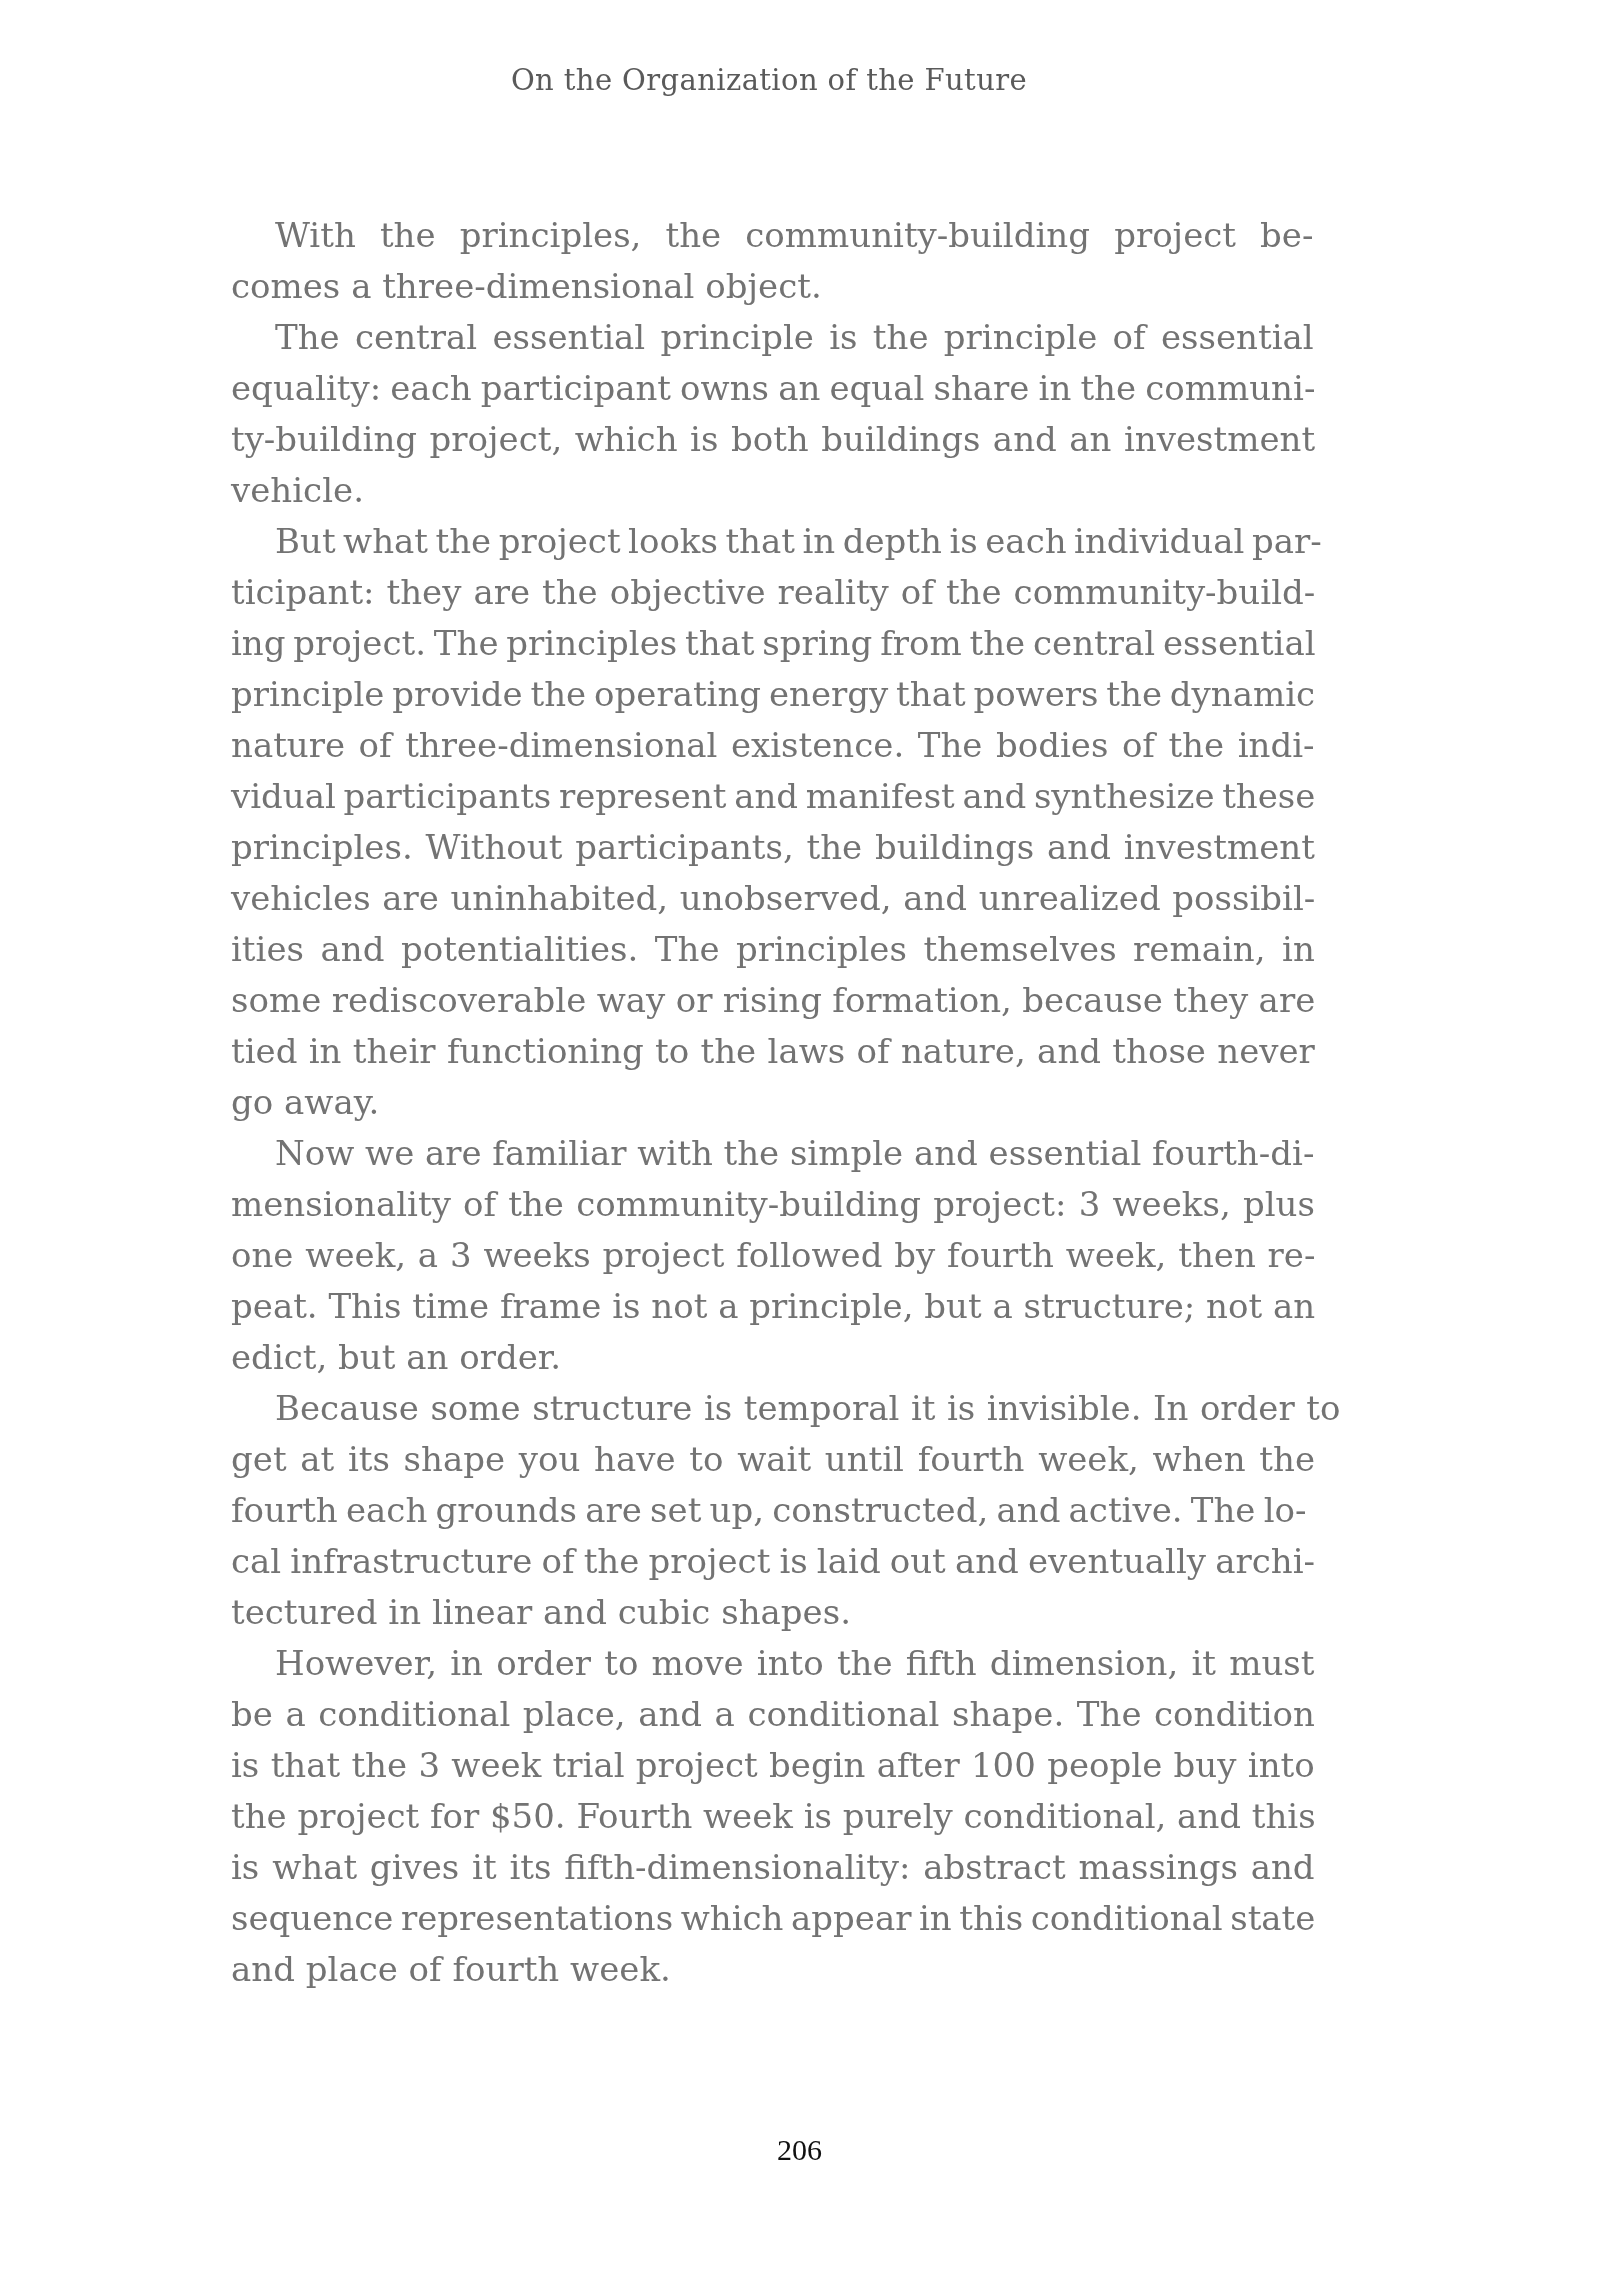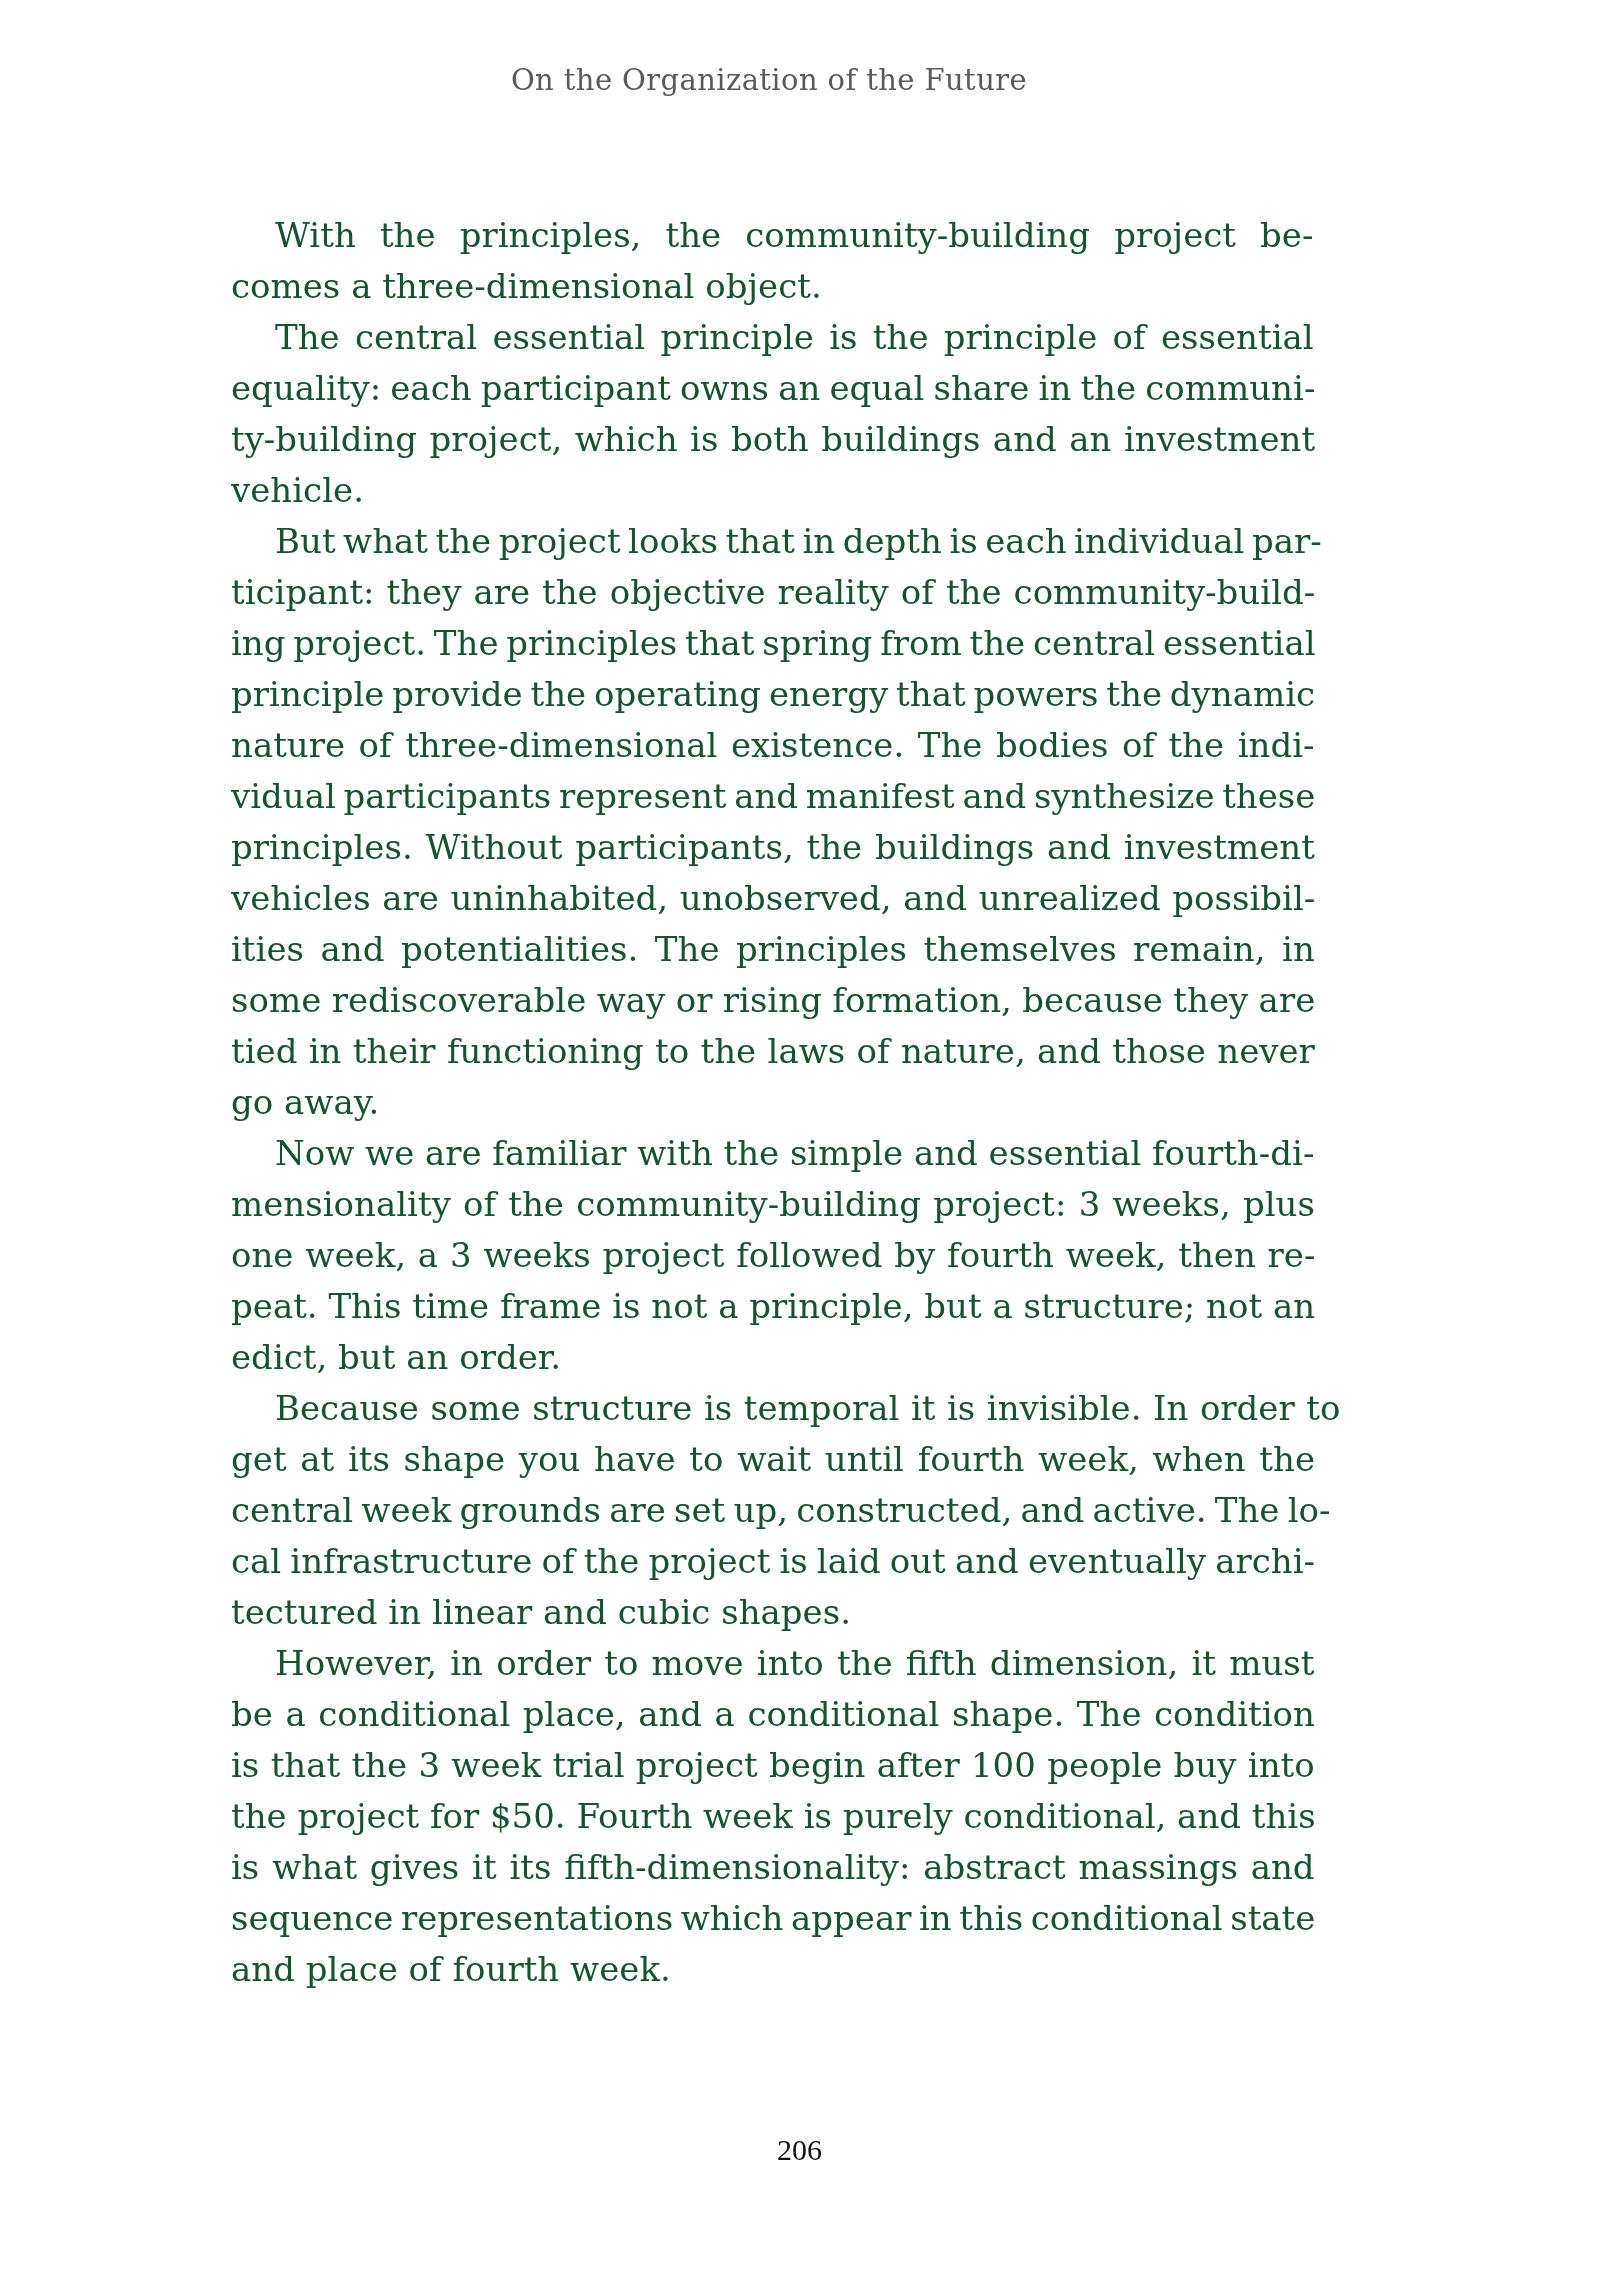--- a/index.html
+++ b/index.html
@@ -26,21 +26,21 @@
       letter-spacing: 0.4px;
       line-height: 46px;
     }
     .body-text {
       position: absolute;
       top: 210px;
       left: 231px;
       width: 1074px;
       font-family: "DejaVu Serif", serif;
       font-size: 34px;
-      color: #14532d;
+      color: #737373;
       line-height: 51px;
     }
     .para {
       margin: 0;
     }
     .line {
       display: block;
       white-space: nowrap;
       text-align: justify;
       text-align-last: justify;
@@ -99,21 +99,21 @@
   <div class="para">
       <span class="line first" style="word-spacing: -0.1px; text-align: left; text-align-last: left;">Now we are familiar with the simple and essential fourth-di-</span>
       <span class="line" style="word-spacing: 1.4px; text-align: left; text-align-last: left;">mensionality of the community-building project: 3 weeks, plus</span>
       <span class="line" style="word-spacing: 1px; text-align: left; text-align-last: left;">one week, a 3 weeks project followed by fourth week, then re-</span>
       <span class="line" style="word-spacing: 0.01px; text-align: left; text-align-last: left;">peat. This time frame is not a principle, but a structure; not an</span>
       <span class="line last">edict, but an order.</span>
     </div>
   <div class="para">
       <span class="line first" style="word-spacing: 0.7px; text-align: left; text-align-last: left;">Because some structure is temporal it is invisible. In order to</span>
       <span class="line" style="word-spacing: 2.9px; text-align: left; text-align-last: left;">get at its shape you have to wait until fourth week, when the</span>
-      <span class="line" style="word-spacing: -2.6px; text-align: left; text-align-last: left;">central week grounds are set up, constructed, and active. The lo-</span>
+      <span class="line" style="word-spacing: -2.6px; text-align: left; text-align-last: left;">fourth each grounds are set up, constructed, and active. The lo-</span>
       <span class="line" style="word-spacing: -1.7px; text-align: left; text-align-last: left;">cal infrastructure of the project is laid out and eventually archi-</span>
       <span class="line last">tectured in linear and cubic shapes.</span>
     </div>
   <div class="para">
       <span class="line first" style="word-spacing: 2.4px; text-align: left; text-align-last: left;">However, in order to move into the fifth dimension, it must</span>
       <span class="line" style="word-spacing: 1.7px; text-align: left; text-align-last: left;">be a conditional place, and a conditional shape. The condition</span>
       <span class="line" style="word-spacing: 0.5px; text-align: left; text-align-last: left;">is that the 3 week trial project begin after 100 people buy into</span>
       <span class="line" style="word-spacing: -0.1px; text-align: left; text-align-last: left;">the project for $50. Fourth week is purely conditional, and this</span>
       <span class="line" style="word-spacing: 2px; text-align: left; text-align-last: left;">is what gives it its fifth-dimensionality: abstract massings and</span>
       <span class="line" style="word-spacing: -3.3px; text-align: left; text-align-last: left;">sequence representations which appear in this conditional state</span>

